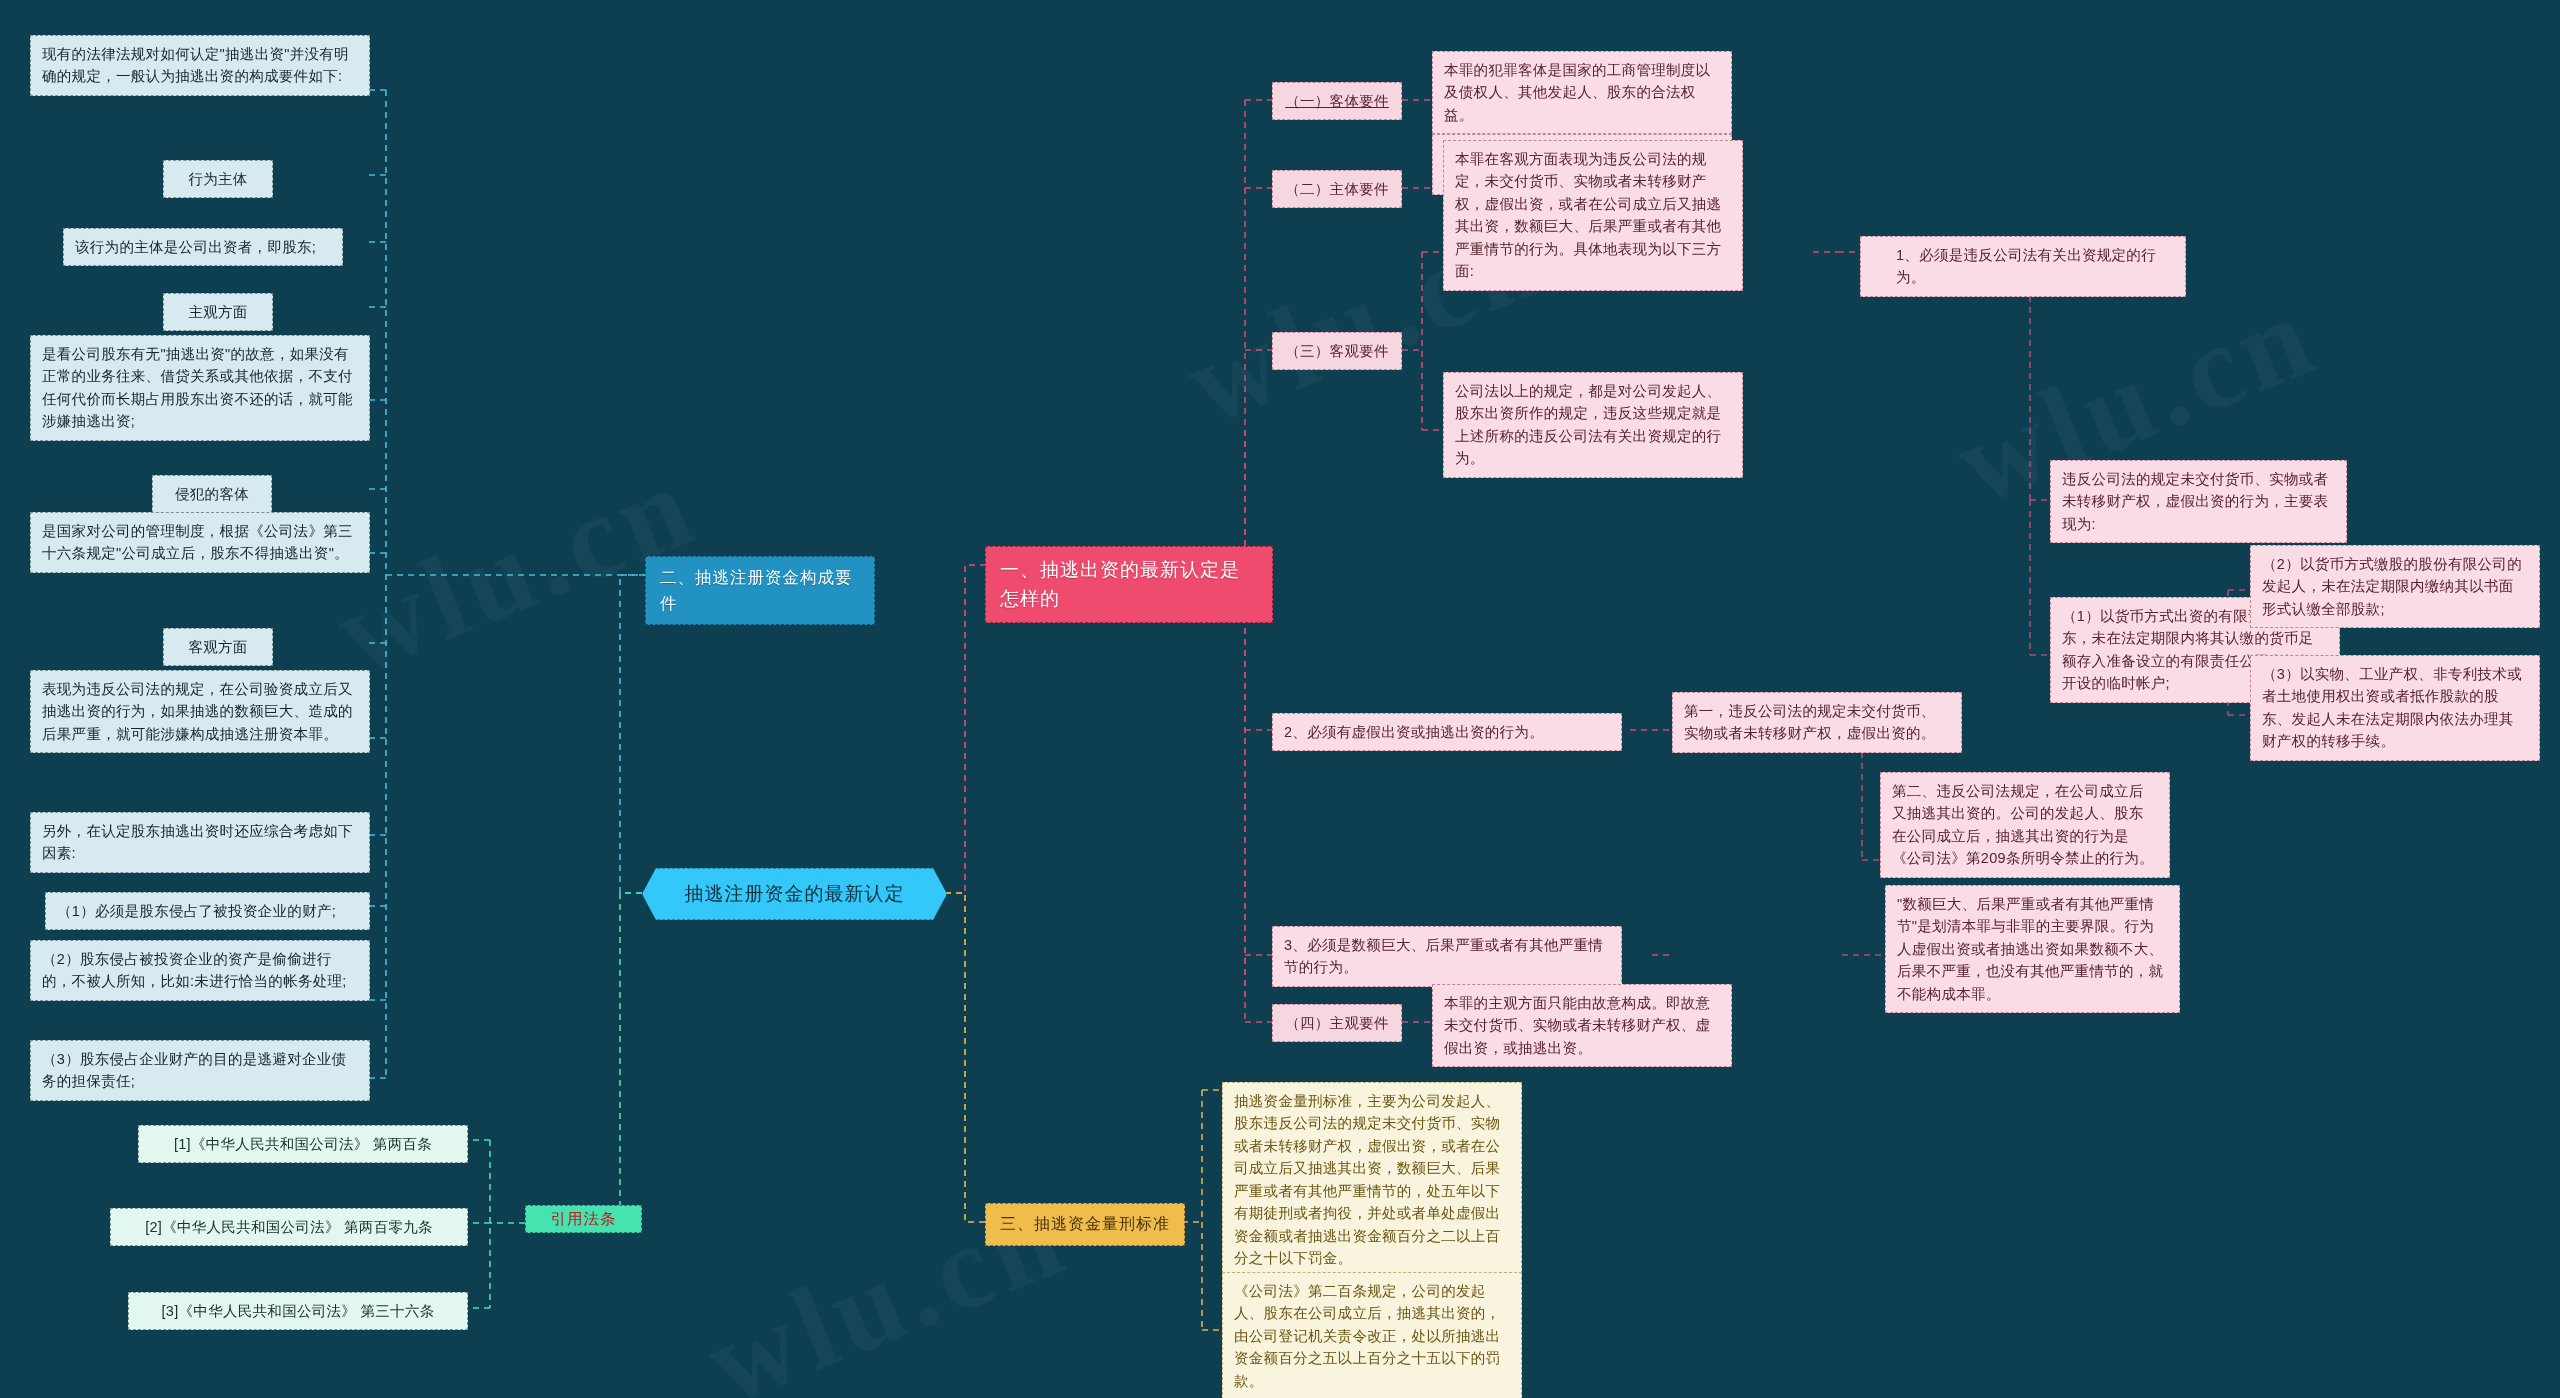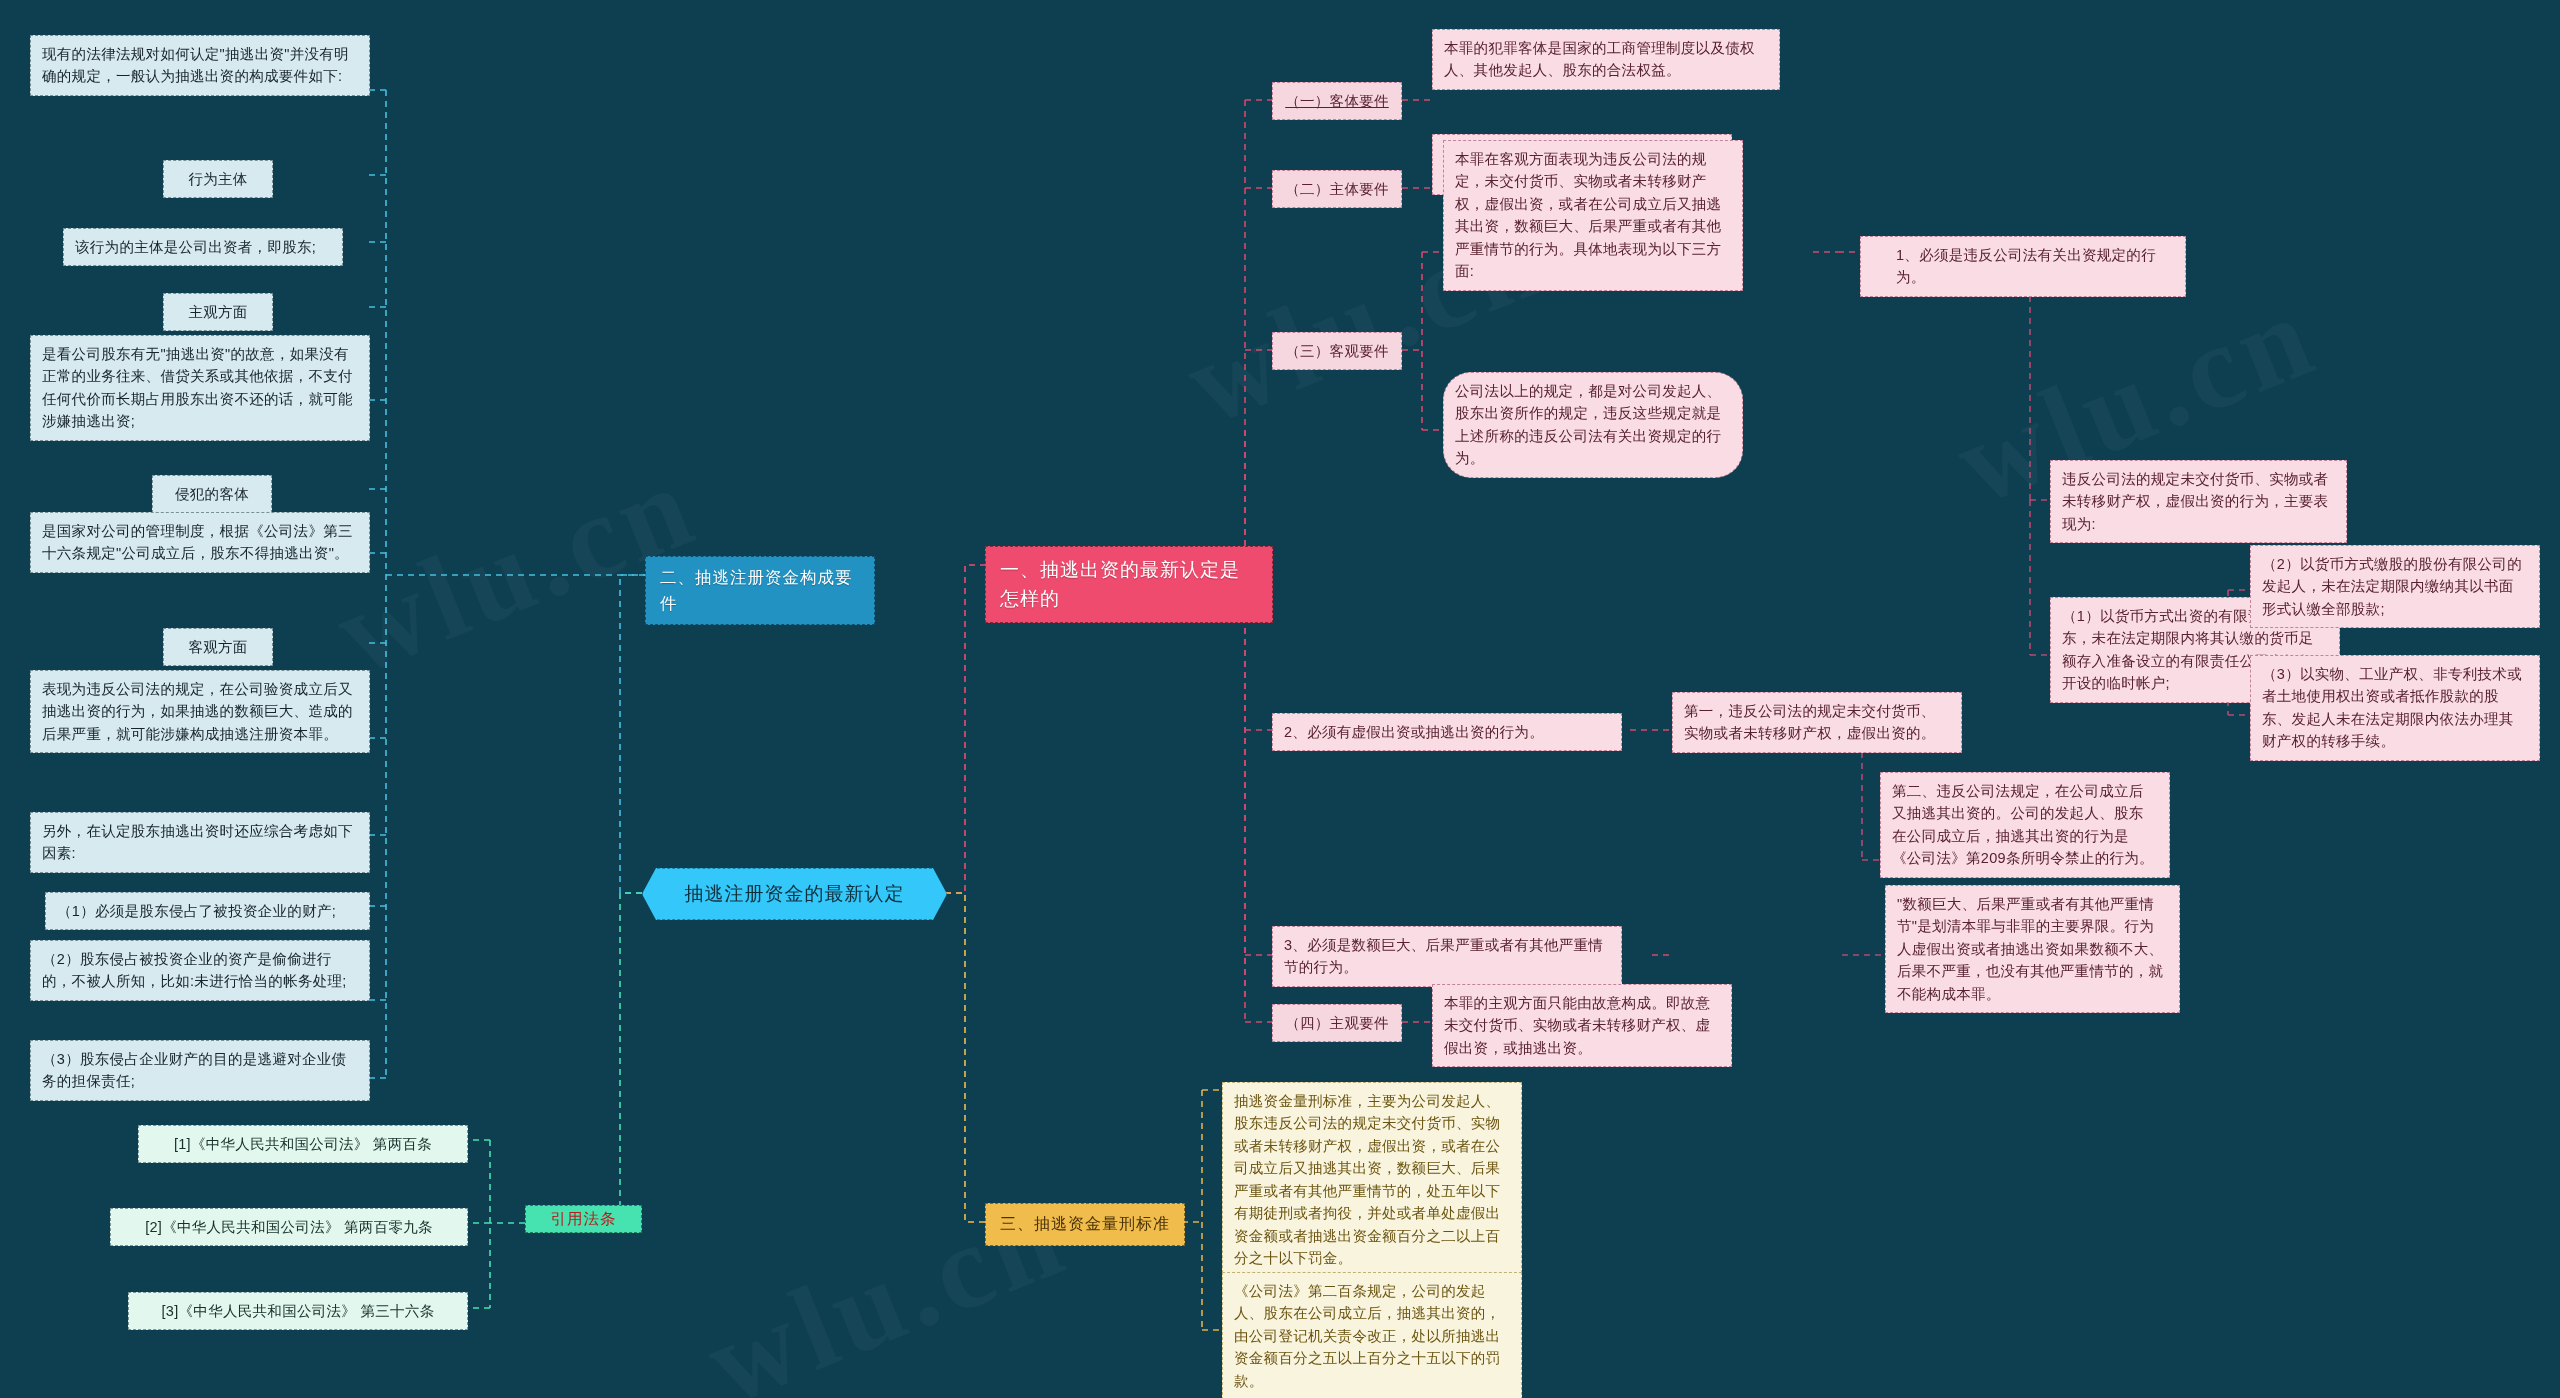--- a/index.html
+++ b/index.html
@@ -194,28 +194,28 @@
 
   <div class="node leaf-blue" style="left:30px;top:1040px;width:340px;">（3）股东侵占企业财产的目的是逃避对企业债务的担保责任;</div>
 
   <div class="node leaf-mint center-txt" style="left:138px;top:1125px;width:330px;">[1]《中华人民共和国公司法》 第两百条</div>
 
   <div class="node leaf-mint center-txt" style="left:110px;top:1208px;width:358px;">[2]《中华人民共和国公司法》 第两百零九条</div>
 
   <div class="node leaf-mint center-txt" style="left:128px;top:1292px;width:340px;">[3]《中华人民共和国公司法》 第三十六条</div>
 
   <div class="node leaf-pinkd center-txt" style="left:1272px;top:82px;width:130px;text-decoration:underline;">（一）客体要件</div>
-  <div class="node leaf-pink" style="left:1432px;top:29px;width:348px;">本罪的犯罪客体是国家的工商管理制度以及债权人、其他发起人、股东的合法权益。</div>
+  <div class="node leaf-pink" style="left:1432px;top:51px;width:300px;">本罪的犯罪客体是国家的工商管理制度以及债权人、其他发起人、股东的合法权益。</div>
 
   <div class="node leaf-pinkd center-txt" style="left:1272px;top:170px;width:130px;">（二）主体要件</div>
   <div class="node leaf-pink" style="left:1432px;top:134px;width:300px;">本罪主体是特殊主体，即公司发起人或者股东。</div>
 
   <div class="node leaf-pinkd center-txt" style="left:1272px;top:332px;width:130px;">（三）客观要件</div>
   <div class="node leaf-pink" style="left:1443px;top:140px;width:300px;">本罪在客观方面表现为违反公司法的规定，未交付货币、实物或者未转移财产权，虚假出资，或者在公司成立后又抽逃其出资，数额巨大、后果严重或者有其他严重情节的行为。具体地表现为以下三方面:</div>
-  <div class="node leaf-pink" style="left:1443px;top:372px;width:300px;border-radius:28px;">公司法以上的规定，都是对公司发起人、股东出资所作的规定，违反这些规定就是上述所称的违反公司法有关出资规定的行为。</div>
+  <div class="node leaf-pink" style="left:1443px;top:372px;width:300px;">公司法以上的规定，都是对公司发起人、股东出资所作的规定，违反这些规定就是上述所称的违反公司法有关出资规定的行为。</div>
 
   <div class="node leaf-pink" style="left:1860px;top:236px;width:326px;padding-left:35px;">1、必须是违反公司法有关出资规定的行为。</div>
   <div class="node leaf-pink" style="left:2050px;top:460px;width:297px;">违反公司法的规定未交付货币、实物或者未转移财产权，虚假出资的行为，主要表现为:</div>
   <div class="node leaf-pink" style="left:2050px;top:597px;width:290px;">（1）以货币方式出资的有限责任公司股东，未在法定期限内将其认缴的货币足额存入准备设立的有限责任公司在银行开设的临时帐户;</div>
   <div class="node leaf-pink" style="left:2250px;top:545px;width:290px;">（2）以货币方式缴股的股份有限公司的发起人，未在法定期限内缴纳其以书面形式认缴全部股款;</div>
   <div class="node leaf-pink" style="left:2250px;top:655px;width:290px;">（3）以实物、工业产权、非专利技术或者土地使用权出资或者抵作股款的股东、发起人未在法定期限内依法办理其财产权的转移手续。</div>
 
   <div class="node leaf-pink" style="left:1272px;top:713px;width:350px;">2、必须有虚假出资或抽逃出资的行为。</div>
   <div class="node leaf-pink" style="left:1672px;top:692px;width:290px;">第一，违反公司法的规定未交付货币、实物或者未转移财产权，虚假出资的。</div>
   <div class="node leaf-pink" style="left:1880px;top:772px;width:290px;">第二、违反公司法规定，在公司成立后又抽逃其出资的。公司的发起人、股东在公同成立后，抽逃其出资的行为是《公司法》第209条所明令禁止的行为。</div>

